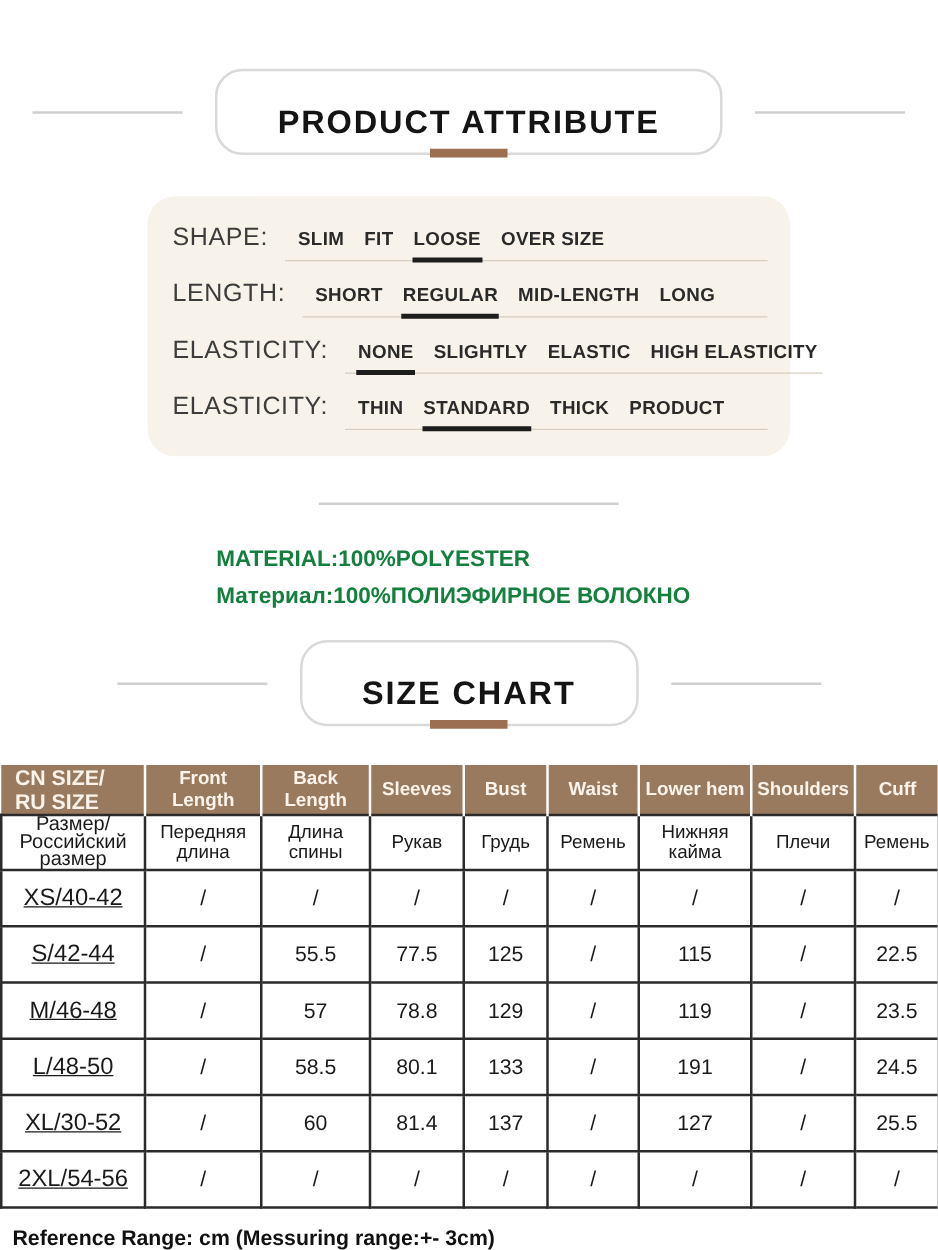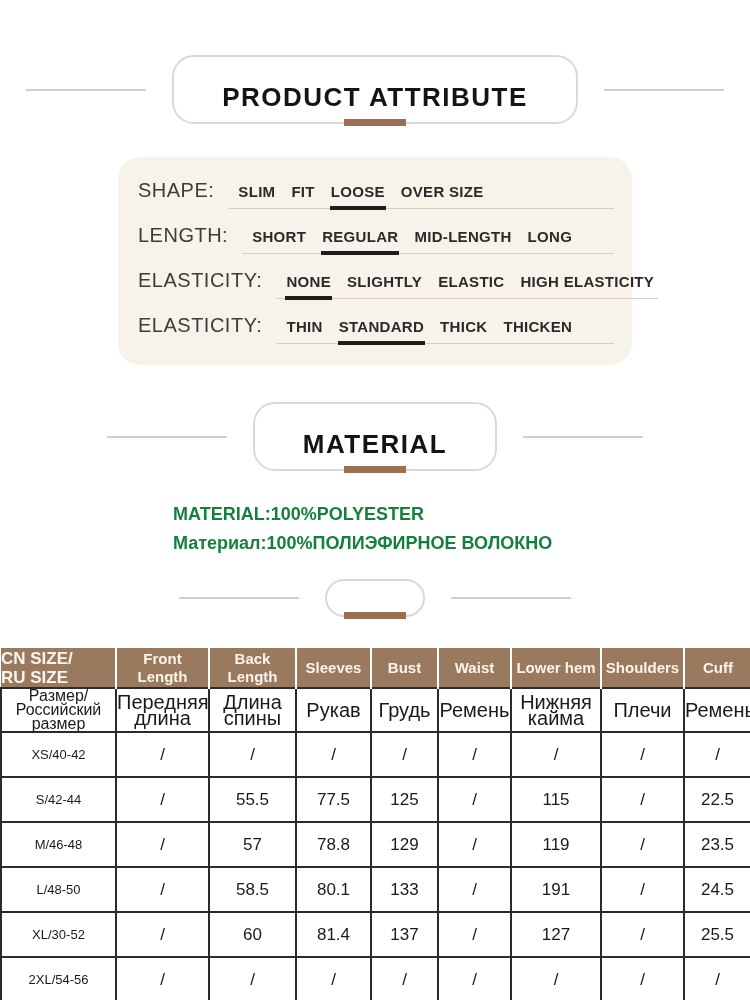--- a/index.html
+++ b/index.html
@@ -61,30 +61,30 @@
   table.size-table{
     border-collapse:collapse;width:750px;margin-top:31px;table-layout:fixed;
   }
   .size-table th,.size-table td{padding:0;text-align:center;vertical-align:middle;}
   tr.hdr-en th{
     background:var(--table-header-brown);color:var(--header-text);
     font-size:15px;font-weight:700;height:40px;line-height:18px;
     border-right:2px solid #ffffff;white-space:pre-line;
   }
   tr.hdr-en th:last-child{border-right:none;}
-  tr.hdr-en th:first-child{font-size:17px;text-align:left;line-height:19px;}
+  tr.hdr-en th:first-child{font-size:17px;text-align:left;padding-left:11px;line-height:19px;}
   tr.hdr-ru td{
-    font-size:20px;height:42px;line-height:16px;
+    font-size:15px;height:42px;line-height:16px;
     border:2px solid var(--table-border);white-space:pre-line;color:#1a1a1a;
   }
   tr.hdr-ru td:first-child{font-size:16px;line-height:14px;}
   tbody.size-body td{
     border:2px solid var(--table-border);height:45px;font-size:17px;color:#1a1a1a;
   }
-  tbody.size-body td.size-col{font-size:13px;}
+  tbody.size-body td.size-col{font-size:19px;text-decoration:underline;}
 
   
   .footer{margin:14px 0 0 10px;}
   .footer-line-en{font-size:17px;font-weight:700;color:#111;}
 </style>
 </head>
 <body>
 
 <div class="section-header first">
   <div class="hline"></div>
@@ -122,42 +122,39 @@
         <span class="opt">ELASTIC</span>
         <span class="opt">HIGH ELASTICITY</span>
       </div>
     </div>
     <div class="attr-row">
       <span class="attr-label">ELASTICITY:</span>
       <div class="attr-options">
         <span class="opt">THIN</span>
         <span class="opt selected">STANDARD</span>
         <span class="opt">THICK</span>
-        <span class="opt">THICKEN</span>
+        <span class="opt">PRODUCT</span>
       </div>
     </div>
   </div>
 
 <div class="section-header" style="margin-top:37px;">
   <div class="hline"></div>
-  <div class="title-box">
-    <span class="title-text">MATERIAL</span>
-    <span class="title-bar"></span>
-  </div>
   <div class="hline"></div>
 </div>
 
 <div class="material-text">
   <div>MATERIAL:100%POLYESTER</div>
   <div>Материал:100%ПОЛИЭФИРНОЕ ВОЛОКНО</div>
 </div>
 
 <div class="section-header" style="margin-top:21px;">
   <div class="hline"></div>
   <div class="title-box">
+    <span class="title-text">SIZE CHART</span>
     <span class="title-bar"></span>
   </div>
   <div class="hline"></div>
 </div>
 
 <table class="size-table">
   <colgroup>
     <col style="width:115px">
       <col style="width:93px">
       <col style="width:87px">

